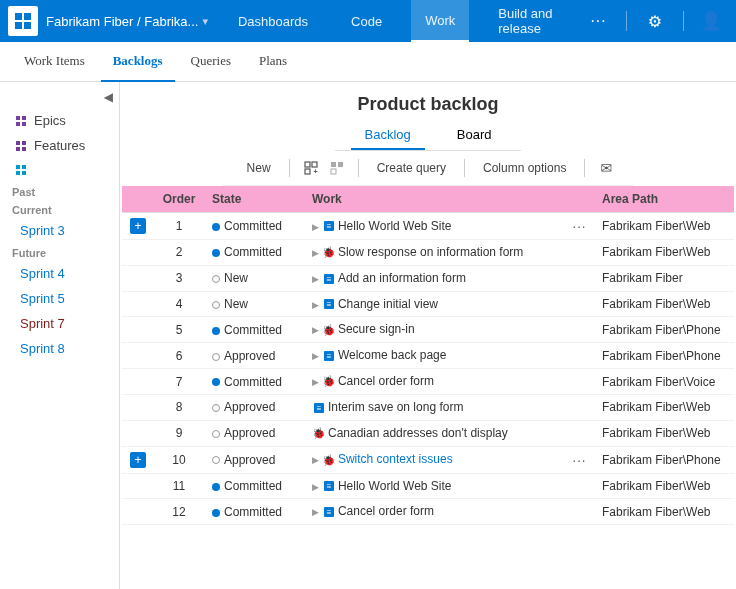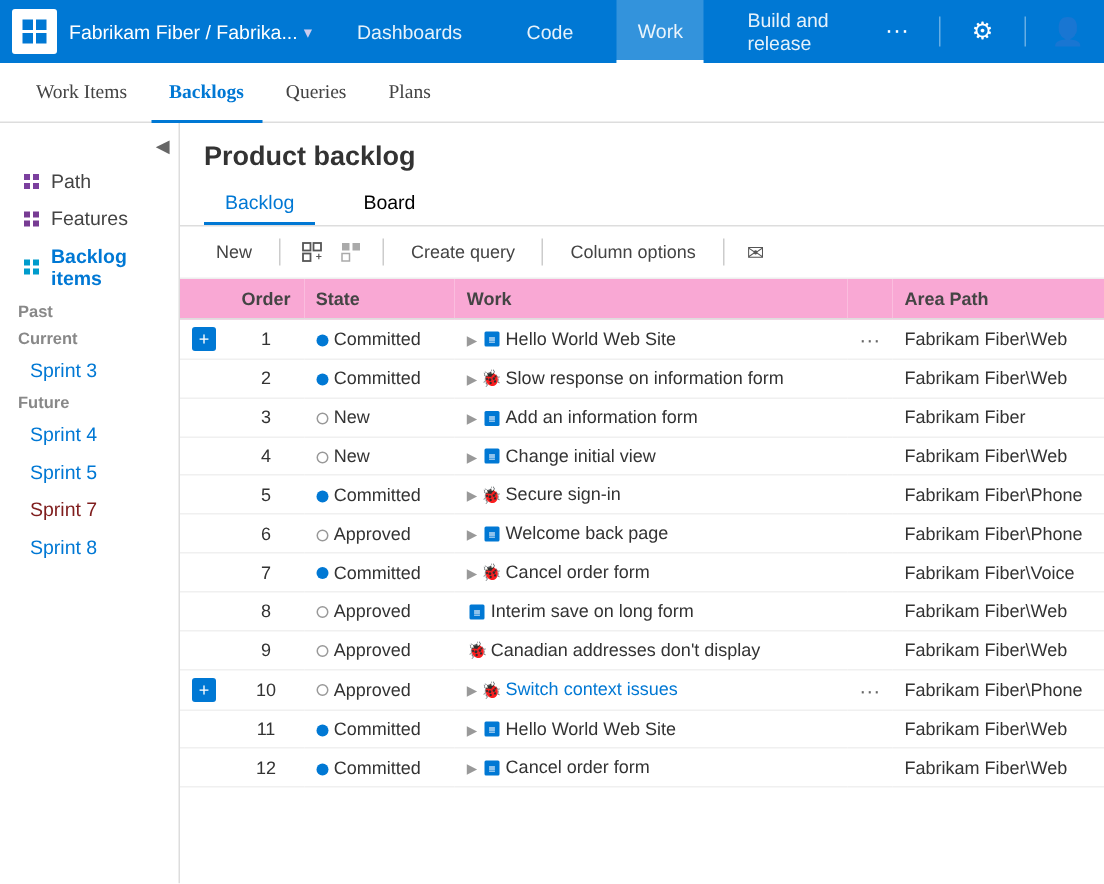--- a/index.html
+++ b/index.html
@@ -111,20 +111,21 @@
     .icon-epics { color: #7b3f9e; }
     .icon-features { color: #773b93; }
     .icon-backlog { color: #009ccc; }
 
     
     .content {
       flex: 1;
       overflow: hidden;
       display: flex;
       flex-direction: column;
+      align-items: center;
     }
 
     .page-header {
       padding: 12px 16px 6px;
       font-size: 18px;
       font-weight: 600;
       color: #333;
     }
 
     .content-tabs {
@@ -277,21 +278,21 @@
     </div>
     <div class="sidebar-item">
       <div class="icon-box icon-epics">
         <svg width="12" height="12" viewBox="0 0 12 12">
           <rect x="1" y="1" width="4" height="4" fill="#7b3f9e"></rect>
           <rect x="7" y="1" width="4" height="4" fill="#7b3f9e"></rect>
           <rect x="1" y="7" width="4" height="4" fill="#7b3f9e"></rect>
           <rect x="7" y="7" width="4" height="4" fill="#7b3f9e"></rect>
         </svg>
       </div>
-      <span>Path</span>
+      <span>Epics</span>
     </div>
     <div class="sidebar-item">
       <div class="icon-box icon-features">
         <svg width="12" height="12" viewBox="0 0 12 12">
           <rect x="1" y="1" width="4" height="4" fill="#773b93"></rect>
           <rect x="7" y="1" width="4" height="4" fill="#773b93"></rect>
           <rect x="1" y="7" width="4" height="4" fill="#773b93"></rect>
           <rect x="7" y="7" width="4" height="4" fill="#773b93"></rect>
         </svg>
       </div>
@@ -299,21 +300,20 @@
     </div>
     <div class="sidebar-item active">
       <div class="icon-box icon-backlog">
         <svg width="12" height="12" viewBox="0 0 12 12">
           <rect x="1" y="1" width="4" height="4" fill="#009ccc"></rect>
           <rect x="7" y="1" width="4" height="4" fill="#009ccc"></rect>
           <rect x="1" y="7" width="4" height="4" fill="#009ccc"></rect>
           <rect x="7" y="7" width="4" height="4" fill="#009ccc"></rect>
         </svg>
       </div>
-      <span>Backlog items</span>
     </div>
 
     <div class="sidebar-group-label">Past</div>
     <div class="sidebar-group-label">Current</div>
     <div class="sidebar-item" style="padding-left: 20px; color: #0078d4;">
       <span>Sprint 3</span>
     </div>
     <div class="sidebar-group-label">Future</div>
     <div class="sidebar-item" style="padding-left: 20px; color: #0078d4;">
       <span>Sprint 4</span>

